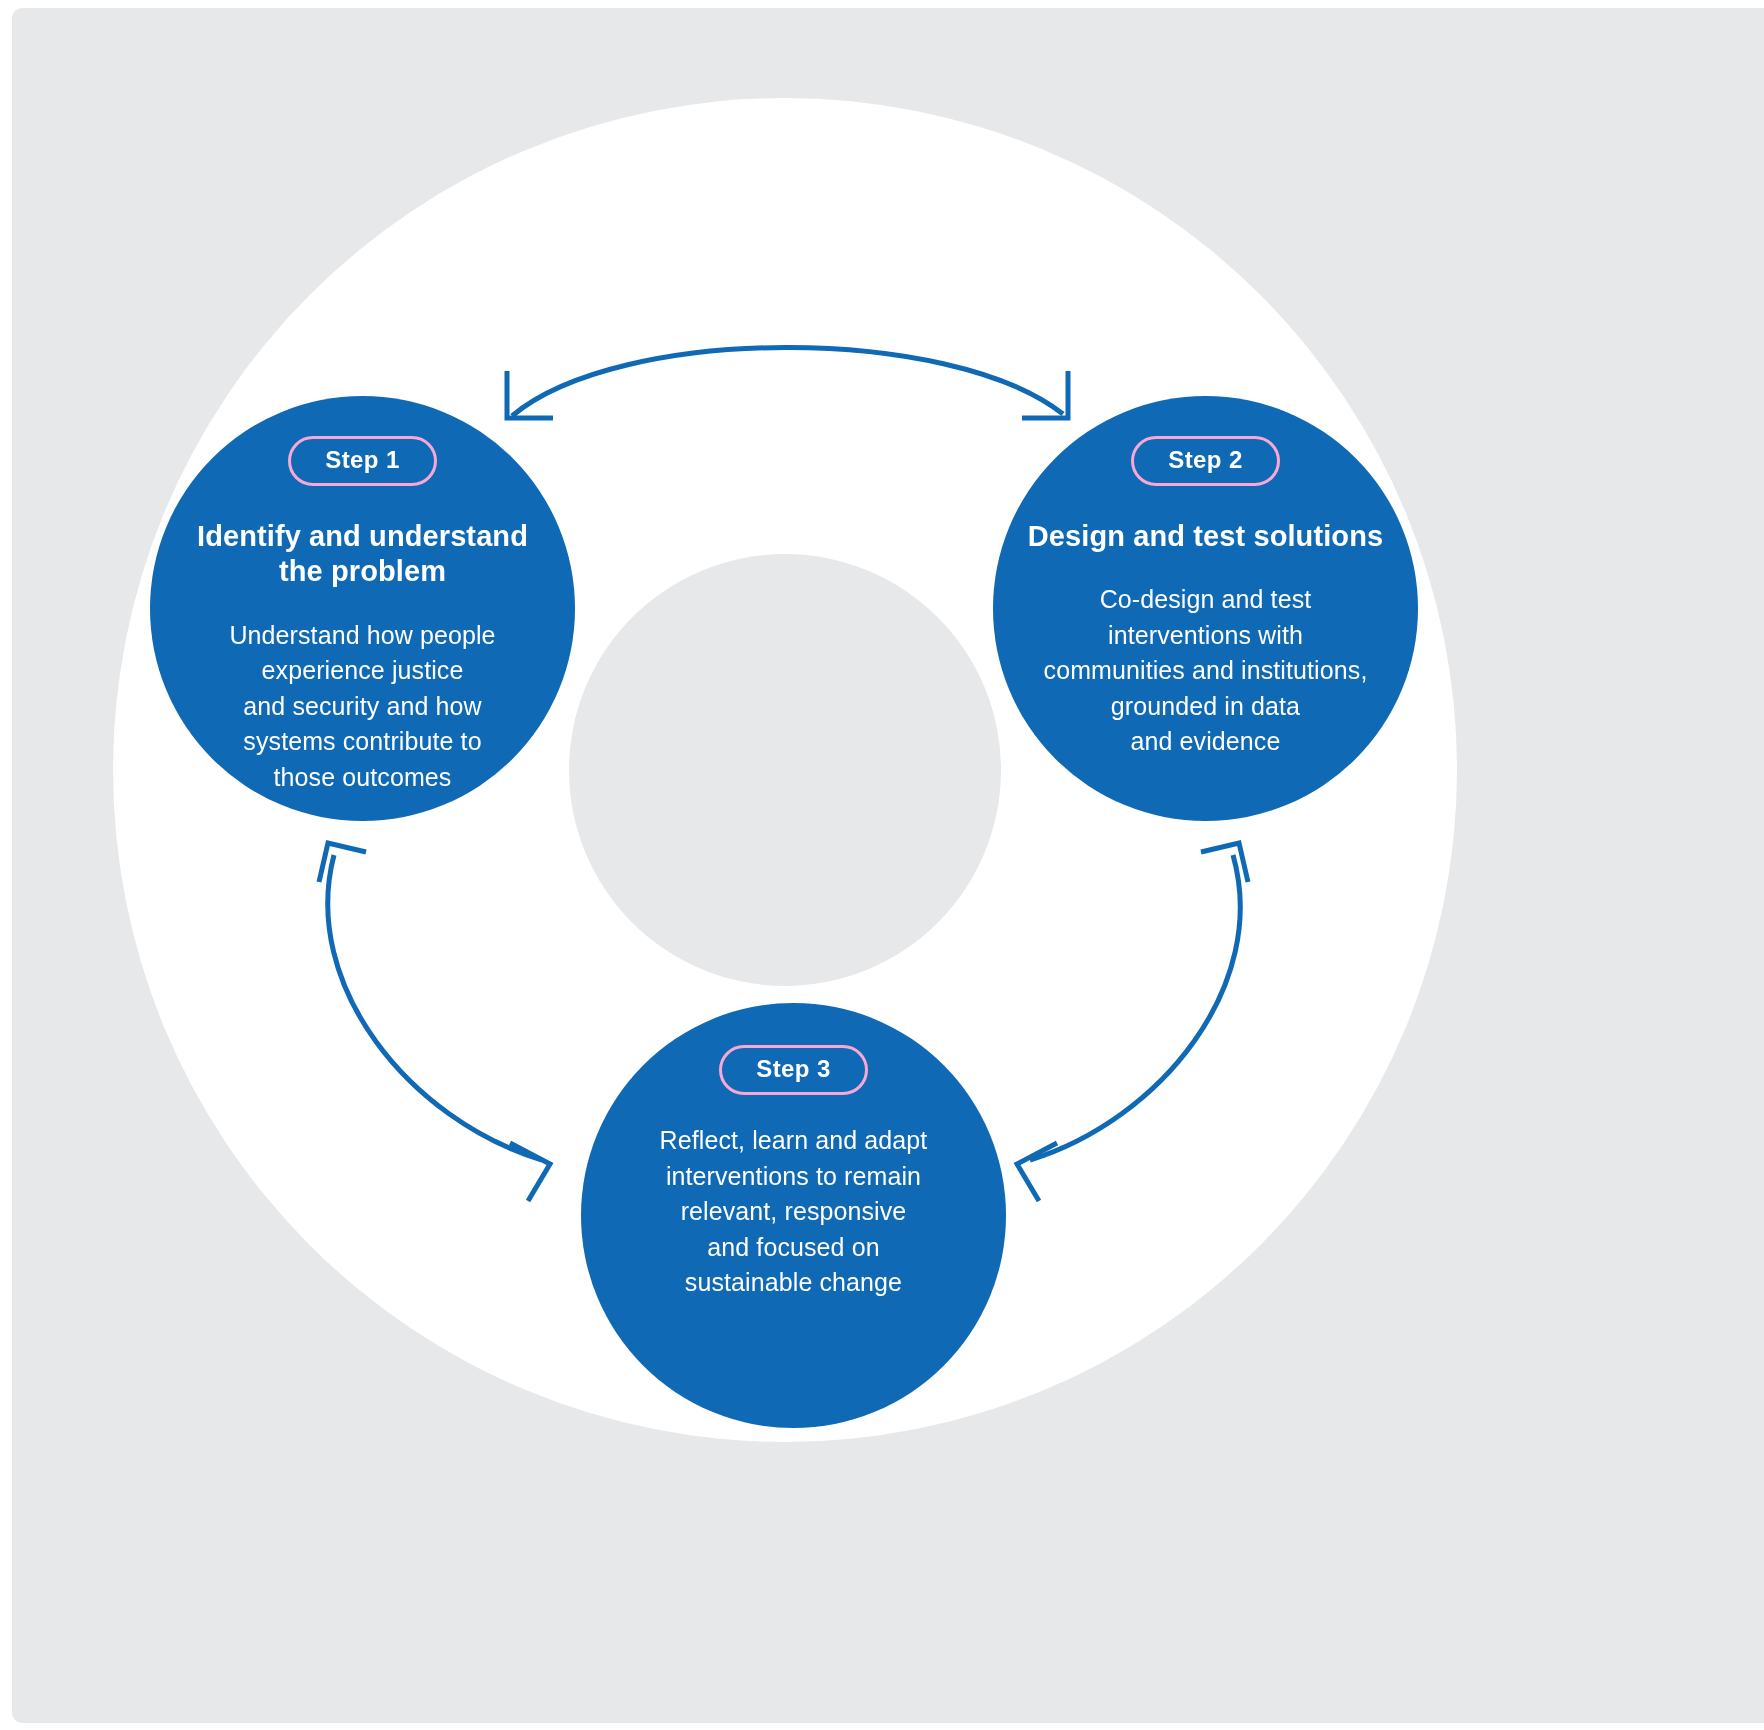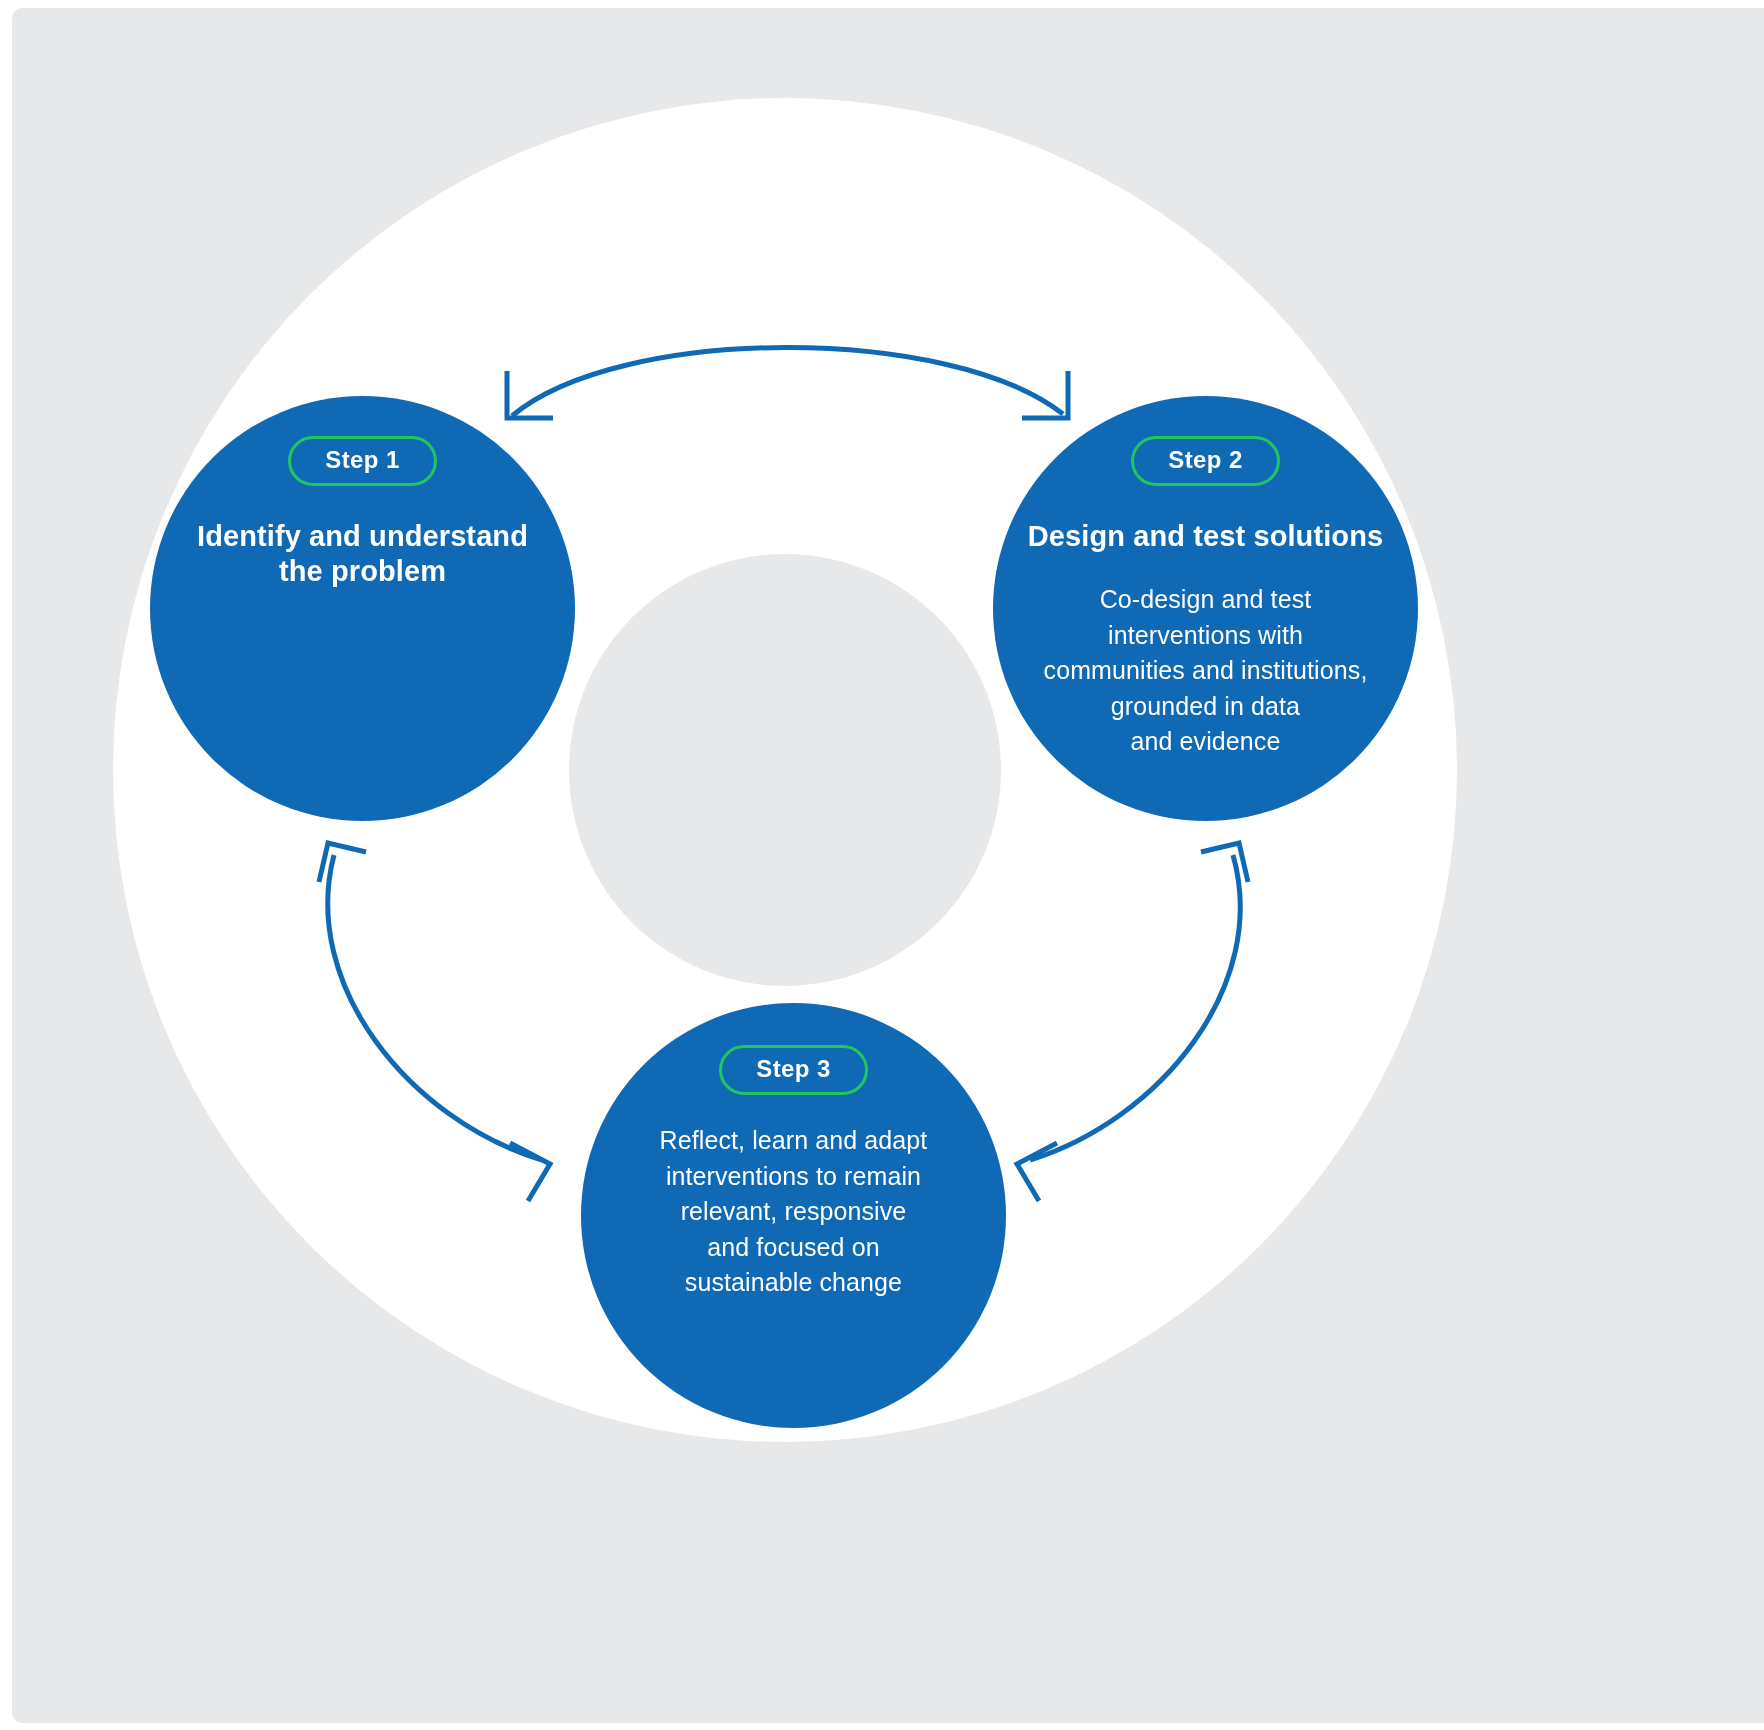--- a/index.html
+++ b/index.html
@@ -46,21 +46,21 @@
     align-items: center;
     text-align: center;
     color: #ffffff;
   }
   .node-1 { left: 150px; top: 396px; }
   .node-2 { left: 993px; top: 396px; }
   .node-3 { left: 581px; top: 1003px; }
 
   .pill {
     margin-top: 40px;
-    border: 3px solid #22c55e;
+    border: 3px solid #f9a8d4;
     border-radius: 100px;
     padding: 9px 34px 11px 34px;
     font-size: 24px;
     font-weight: bold;
     letter-spacing: 0.4px;
     line-height: 1;
     white-space: nowrap;
   }
   .node-3 .pill { margin-top: 42px; }
 
@@ -107,20 +107,27 @@
     </defs>
     <rect x="0" y="0" width="1764" height="1730" fill="#ffffff" mask="url(#donut-mask)"></rect>
   </svg>
 
   <div class="node node-1">
     <div class="pill">Step 1</div>
     <div class="node-title">
       <span class="ln">Identify and understand</span>
       <span class="ln">the problem</span>
     </div>
+    <div class="node-body">
+      <span class="ln">Understand how people</span>
+      <span class="ln">experience justice</span>
+      <span class="ln">and security and how</span>
+      <span class="ln">systems contribute to</span>
+      <span class="ln">those outcomes</span>
+    </div>
   </div>
 
   <div class="node node-2">
     <div class="pill">Step 2</div>
     <div class="node-title">
       <span class="ln">Design and test</span>
       <span class="ln">solutions</span>
     </div>
     <div class="node-body">
       <span class="ln">Co-design and test</span>

